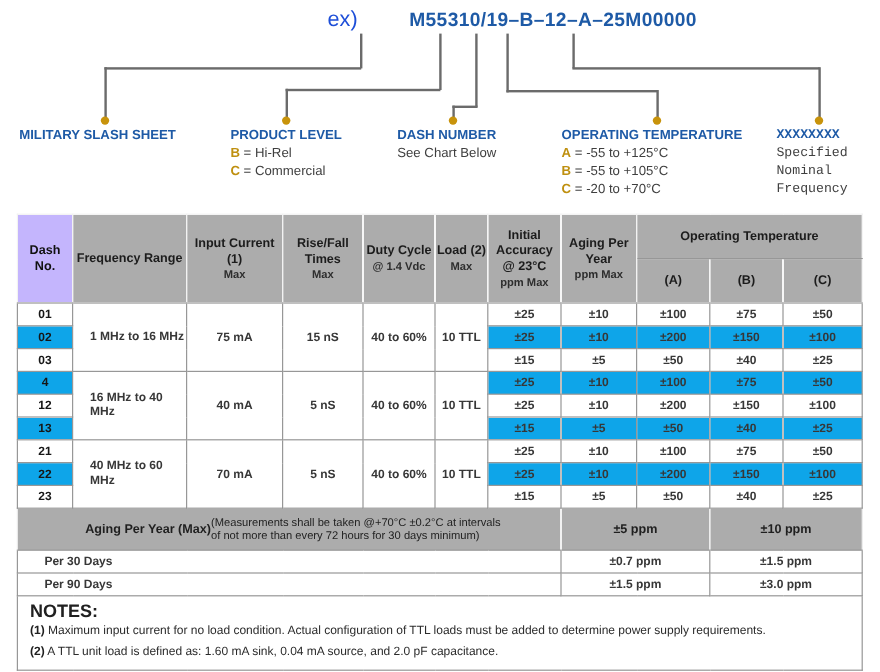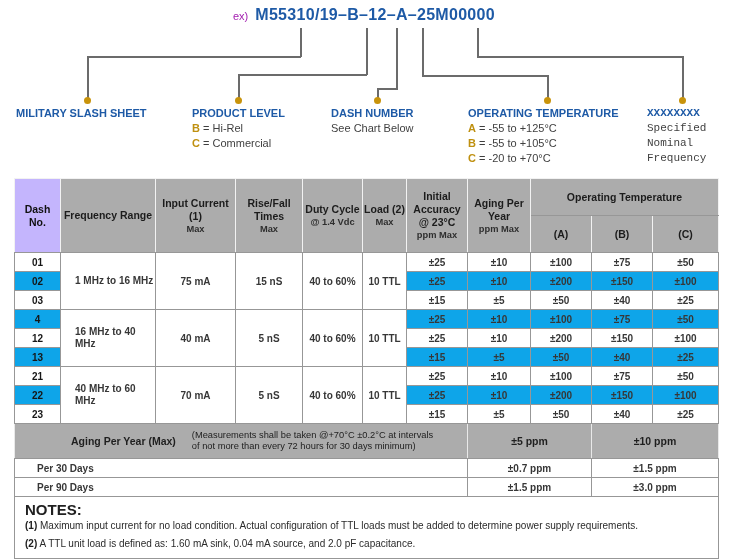--- a/index.html
+++ b/index.html
@@ -1,22 +1,22 @@
 <!DOCTYPE html>
 <html><head>
 <meta charset="utf-8">
 <style>
   html,body{margin:0;padding:0;background:#ffffff;}
   .page{position:relative;width:733px;height:560px;background:#ffffff;overflow:hidden;
         font-family:"Liberation Sans", sans-serif;color:#373737;}
 
   
   .pn-row{position:absolute;left:233px;top:6px;display:flex;align-items:baseline;gap:7px;}
-  .pn-prefix{font-size:11px;color:#a21caf;}
-  .pn-number{font-size:16px;font-weight:bold;color:#1E5AA6;letter-spacing:.3px;}
+  .pn-prefix{font-size:18px;color:#1d4ed8;margin-left:40px;}
+  .pn-number{font-size:16px;font-weight:bold;color:#1E5AA6;letter-spacing:.3px;margin-left:36px;}
 
   
   .cl{position:absolute;background:#6b6b6b;}
   .cl.v{width:1.5px;}
   .cl.h{height:1.5px;}
   .dot{position:absolute;width:7px;height:7px;border-radius:50%;background:#C8930B;}
 
   
   .co{position:absolute;top:106px;font-size:11px;line-height:15px;color:#3f3f3f;}
   .co .t{font-weight:bold;color:#1E5AA6;white-space:nowrap;}
@@ -35,21 +35,21 @@
   tr.hrow1{height:37px;} tr.hrow2{height:37px;}
   tbody td{border:1px solid #979797;font-size:10px;font-weight:bold;color:#373737;
            text-align:center;vertical-align:middle;background:#ffffff;}
   tr.br{height:19px;}
   td.sh{background:#0ea5e9;}
   td.dash{color:#161616;}
   td.mfreq{text-align:left;padding-left:14px;line-height:12px;}
   tr.aging{height:35px;}
   tr.aging td{background:#ACACAC;border-left:1px solid #E9E9E9;border-right:1px solid #E9E9E9;
               border-top:1px solid #979797;border-bottom:1px solid #979797;}
-  .aglab{display:flex;align-items:center;gap:16px;padding-left:56px;text-align:left;}
+  .aglab{display:flex;align-items:center;gap:0;padding-left:56px;text-align:left;}
   .aglab .albl{font-size:10.5px;font-weight:bold;white-space:nowrap;color:#1f1f1f;}
   .aglab .anote{font-size:9.3px;font-weight:normal;color:#222222;line-height:11.5px;max-width:248px;}
   tr.aging td.agv{font-size:10.5px;color:#1f1f1f;}
   tr.pr{height:19px;padding-left:19px;}
   td.plabel{text-align:left;padding-left:22px;}
   td.notescell{text-align:left;vertical-align:top;padding:5px 10px 6px 10px;}
   .nhead{font-size:15px;font-weight:bold;color:#202020;line-height:15px;}
   .nitem{font-size:10px;font-weight:normal;line-height:17.5px;color:#2b2b2b;}
   .nitem b{font-weight:bold;color:#202020;}
 </style>

